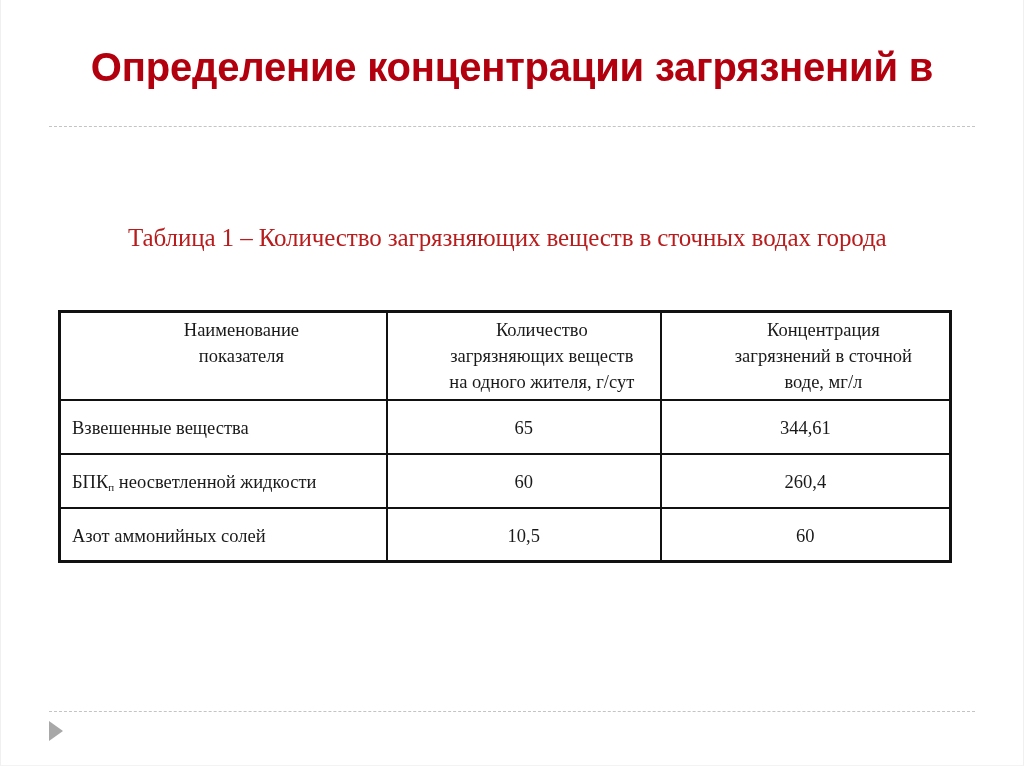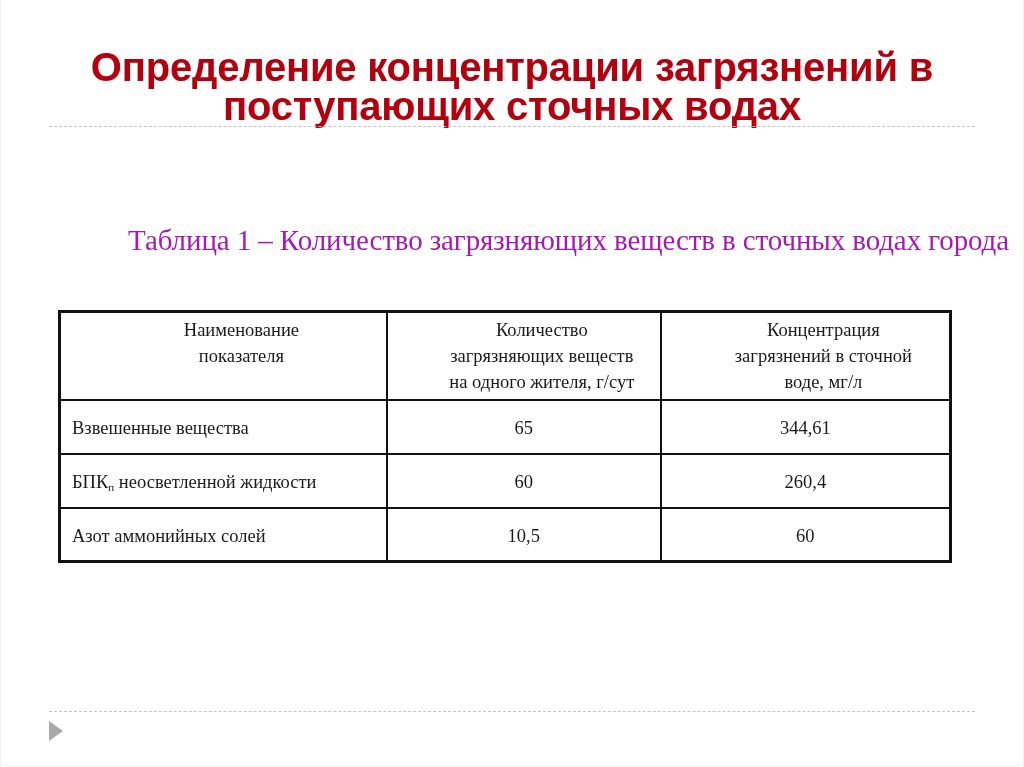--- a/index.html
+++ b/index.html
@@ -43,22 +43,22 @@
       height: 0;
       border-top: 1.5px dashed #c4c4c4;
     }
     .sep-top { top: 126px; }
     .sep-bottom { top: 711px; }
     .caption {
       position: absolute;
       left: 128px;
       top: 224px;
       font-family: "Liberation Serif", serif;
-      font-size: 29px;
-      color: #a21caf;
+      font-size: 25px;
+      color: #b91c1c;
       white-space: nowrap;
       letter-spacing: -0.1px;
     }
     table.data-table {
       position: absolute;
       left: 58px;
       top: 310px;
       width: 894px;
       border-collapse: collapse;
       border: 3px solid #111;
@@ -103,21 +103,20 @@
       cursor: pointer;
     }
   </style>
 </head>
 <body>
 
 <div class="slide-frame"></div>
 
 <div class="title">
   <span>Определение концентрации загрязнений в</span>
-  <span>поступающих сточных водах</span>
 </div>
 
 <div class="sep sep-top"></div>
 
 <div class="caption">Таблица 1 – Количество загрязняющих веществ в сточных водах города</div>
 
 <table class="data-table">
   <thead>
     <tr>
       <th class="col1">

